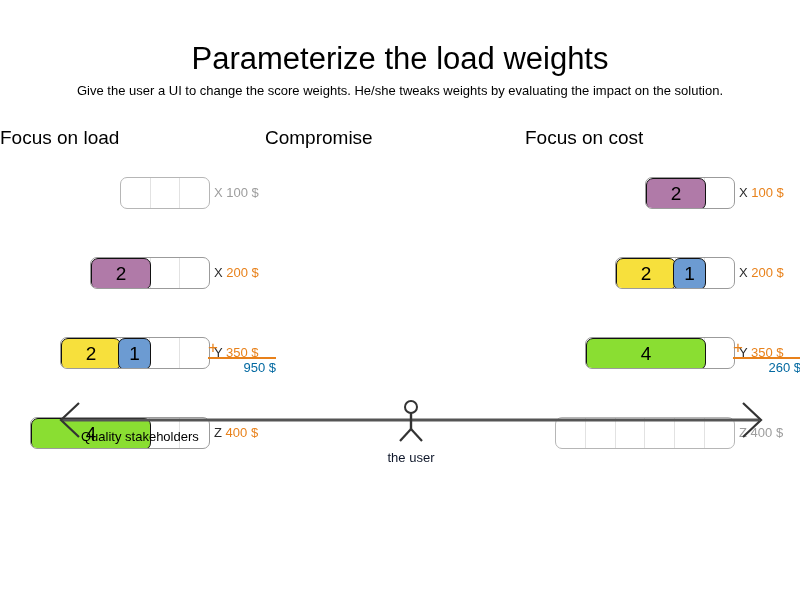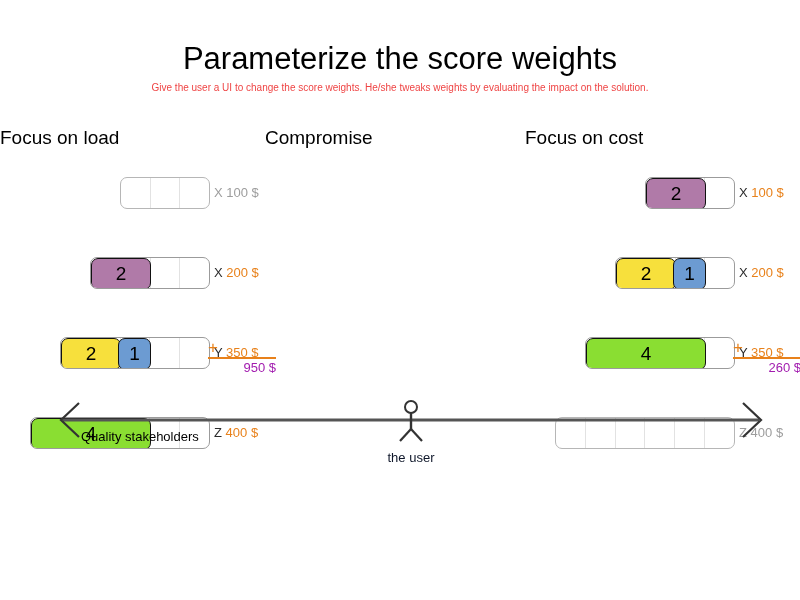--- a/index.html
+++ b/index.html
@@ -27,23 +27,23 @@
     font-weight: normal;
     line-height: 40px;
     color: #000000;
   }
   #page-subtitle {
     position: absolute;
     top: 69px;
     left: 0;
     width: 800px;
     text-align: center;
-    font-size: 10px;
+    font-size: 13px;
     line-height: 18px;
-    color: #ef4444;
+    color: #000000;
   }
 
   
   .column {
     position: absolute;
     top: 128px;
   }
   .column-title {
     position: absolute;
     top: 0;
@@ -146,21 +146,21 @@
     top: 16px;
     height: 2px;
     background: #e8811a;
   }
   .sum .total {
     position: absolute;
     right: 0;
     top: 18px;
     font-size: 13px;
     line-height: 18px;
-    color: #a21caf;
+    color: #0369a1;
     white-space: nowrap;
   }
 
   
   #axis-area {
     position: absolute;
     left: 11px;
     top: 395px;
     width: 726px;
     height: 105px;
@@ -186,21 +186,21 @@
     width: 800px;
     text-align: center;
     font-size: 13px;
     line-height: 19px;
     color: #0f172a;
   }
 </style>
 </head>
 <body>
 
-<h1 id="page-title">Parameterize the score weights</h1>
+<h1 id="page-title">Parameterize the load weights</h1>
 <p id="page-subtitle">Give the user a UI to change the score weights. He/she tweaks weights by evaluating the impact on the solution.</p>
 
 <div id="columns-container">
     <div class="column" style="left: 0px; width: 300px;">
       <div class="column-title">Focus on load</div>
       <div class="rows" style="width: 300px;">
         <div class="bar-row" style="top: 0px;">
           <div class="track empty" style="width: 90px; left: 120px;">
             <div class="cellgrid">
               <div class="cell"></div>

